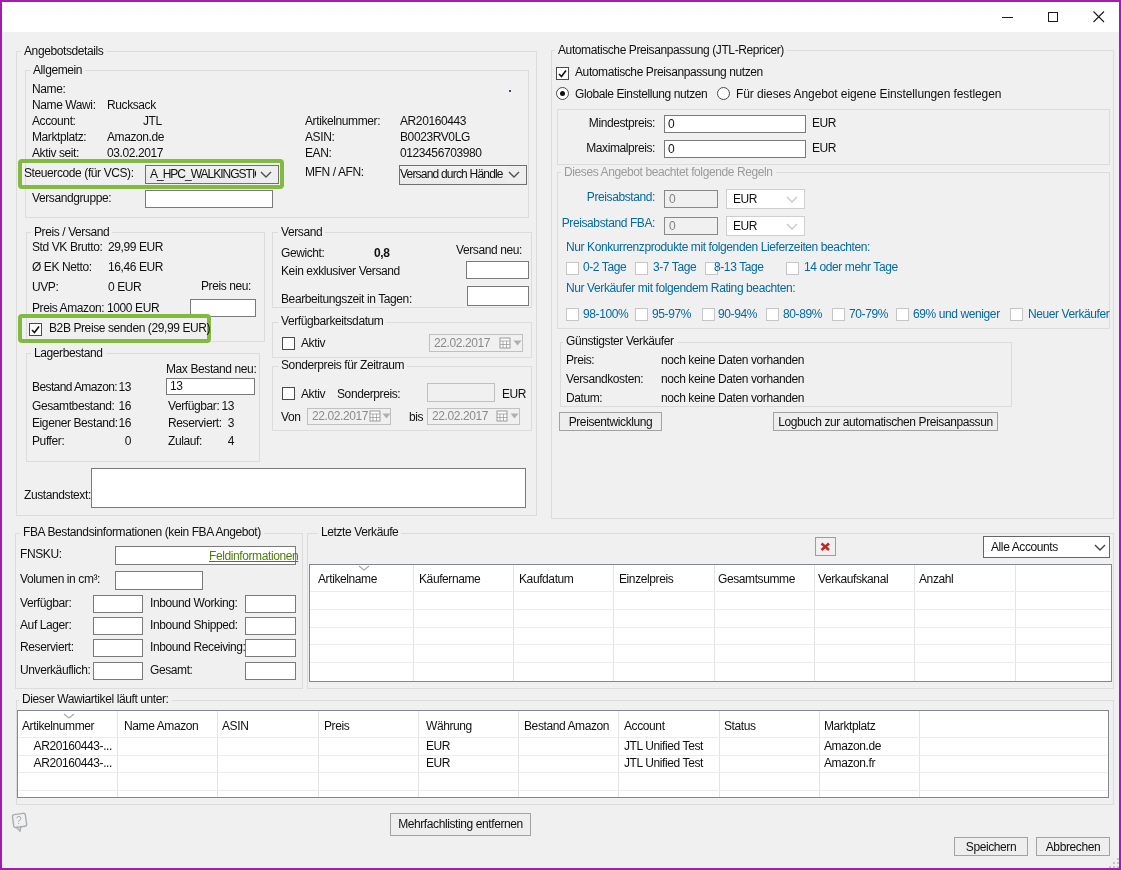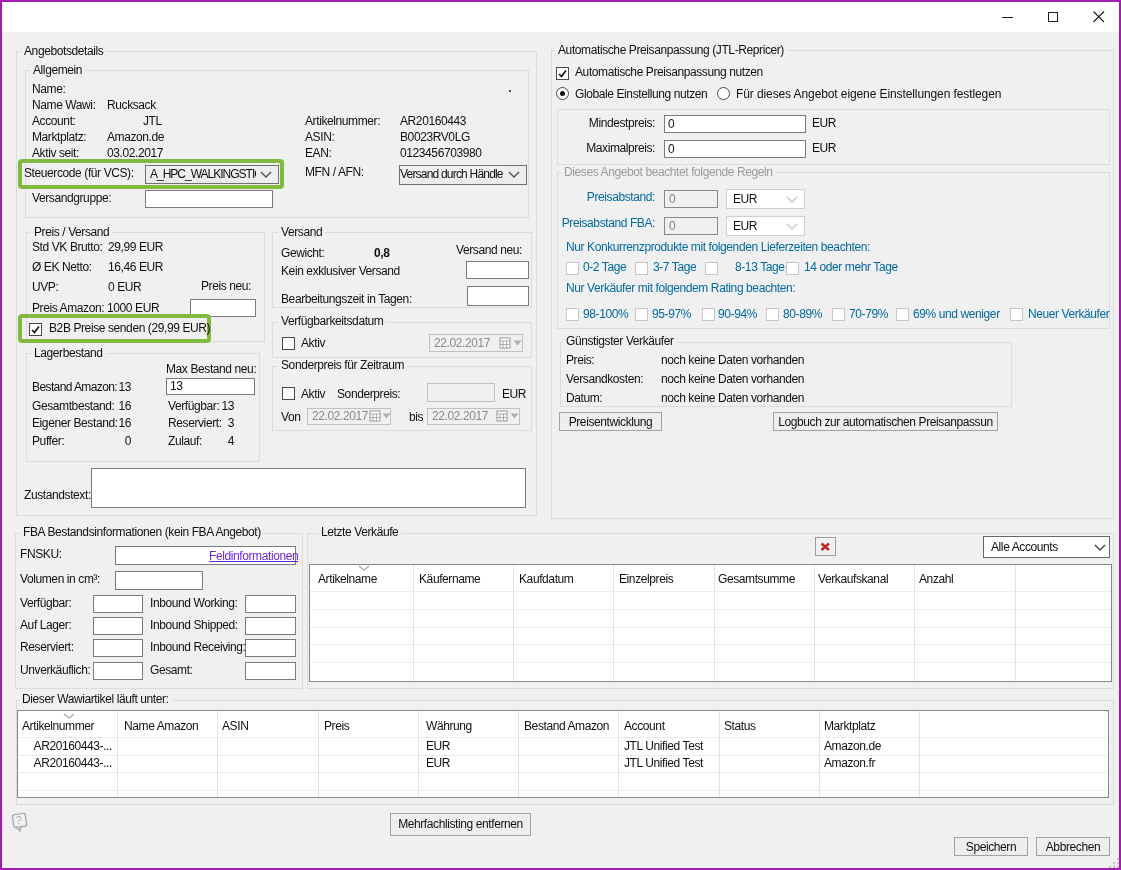--- a/index.html
+++ b/index.html
@@ -213,21 +213,21 @@
   <div class="combo" style="left:724px;top:214px;width:79px;height:20px;line-height:18px;padding-left:6px;background:#ffffff;border:1px solid #cfcfcf;">EUR</div>
   <svg class="chev" style="left:784px;top:221px;" width="12" height="7">
       <path d="M1 1 L6 6 L11 1" stroke="#c8c8c8" stroke-width="1.4" fill="none"></path>
     </svg>
   <div class="lbl g" style="left:564px;top:239px;">Nur Konkurrenzprodukte mit folgenden Lieferzeiten beachten:</div>
   <div class="cbd" style="left:564px;top:260px;"></div>
     <div class="lbl g" style="left:581px;top:259px;">0-2 Tage</div>
   <div class="cbd" style="left:633px;top:260px;"></div>
     <div class="lbl g" style="left:651px;top:259px;">3-7 Tage</div>
   <div class="cbd" style="left:703px;top:260px;"></div>
-    <div class="lbl g" style="left:733px;top:259px;text-align:right;">8-13 Tage</div>
+    <div class="lbl g" style="left:712px;top:259px;text-align:right;">8-13 Tage</div>
   <div class="cbd" style="left:784px;top:260px;"></div>
     <div class="lbl g" style="left:802px;top:259px;">14 oder mehr Tage</div>
   <div class="lbl g" style="left:564px;top:280px;">Nur Verkäufer mit folgendem Rating beachten:</div>
   <div class="cbd" style="left:564px;top:306px;"></div>
     <div class="lbl g" style="left:581px;top:306px;">98-100%</div>
   <div class="cbd" style="left:633px;top:306px;"></div>
     <div class="lbl g" style="left:650px;top:306px;">95-97%</div>
   <div class="cbd" style="left:700px;top:306px;"></div>
     <div class="lbl g" style="left:716px;top:306px;">90-94%</div>
   <div class="cbd" style="left:764px;top:306px;"></div>
@@ -245,21 +245,21 @@
     <div class="lbl" style="left:659px;top:371px;">noch keine Daten vorhanden</div>
   <div class="lbl" style="left:564px;top:390px;">Datum:</div>
     <div class="lbl" style="left:659px;top:390px;">noch keine Daten vorhanden</div>
   <div class="btn" style="left:557px;top:410px;width:103px;height:19px;line-height:18px;">Preisentwicklung</div>
   <div class="btn" style="left:771px;top:410px;width:225px;height:19px;line-height:18px;">Logbuch zur automatischen Preisanpassun</div>
 
   <div class="lbl" style="left:18px;top:546px;">FNSKU:</div>
   <div class="tb" style="left:113px;top:544px;width:181px;height:19px;"></div>
   <div class="lbl" style="left:18px;top:571px;">Volumen in cm³:</div>
   <div class="tb" style="left:113px;top:569px;width:88px;height:19px;"></div>
-  <div class="lbl" style="left:207px;top:548px;color:#6d28d9;text-decoration:underline;">Feldinformationen</div>
+  <div class="lbl" style="left:207px;top:548px;color:#4d7c0f;text-decoration:underline;">Feldinformationen</div>
   <div class="lbl" style="left:18px;top:595px;">Verfügbar:</div>
   <div class="tb" style="left:91px;top:593px;width:50px;height:18px;"></div>
   <div class="lbl" style="left:148px;top:595px;">Inbound Working:</div>
   <div class="tb" style="left:243px;top:593px;width:51px;height:18px;"></div>
   <div class="lbl" style="left:18px;top:617px;">Auf Lager:</div>
   <div class="tb" style="left:91px;top:615px;width:50px;height:18px;"></div>
   <div class="lbl" style="left:148px;top:617px;">Inbound Shipped:</div>
   <div class="tb" style="left:243px;top:615px;width:51px;height:18px;"></div>
   <div class="lbl" style="left:18px;top:639px;">Reserviert:</div>
   <div class="tb" style="left:91px;top:637px;width:50px;height:18px;"></div>

